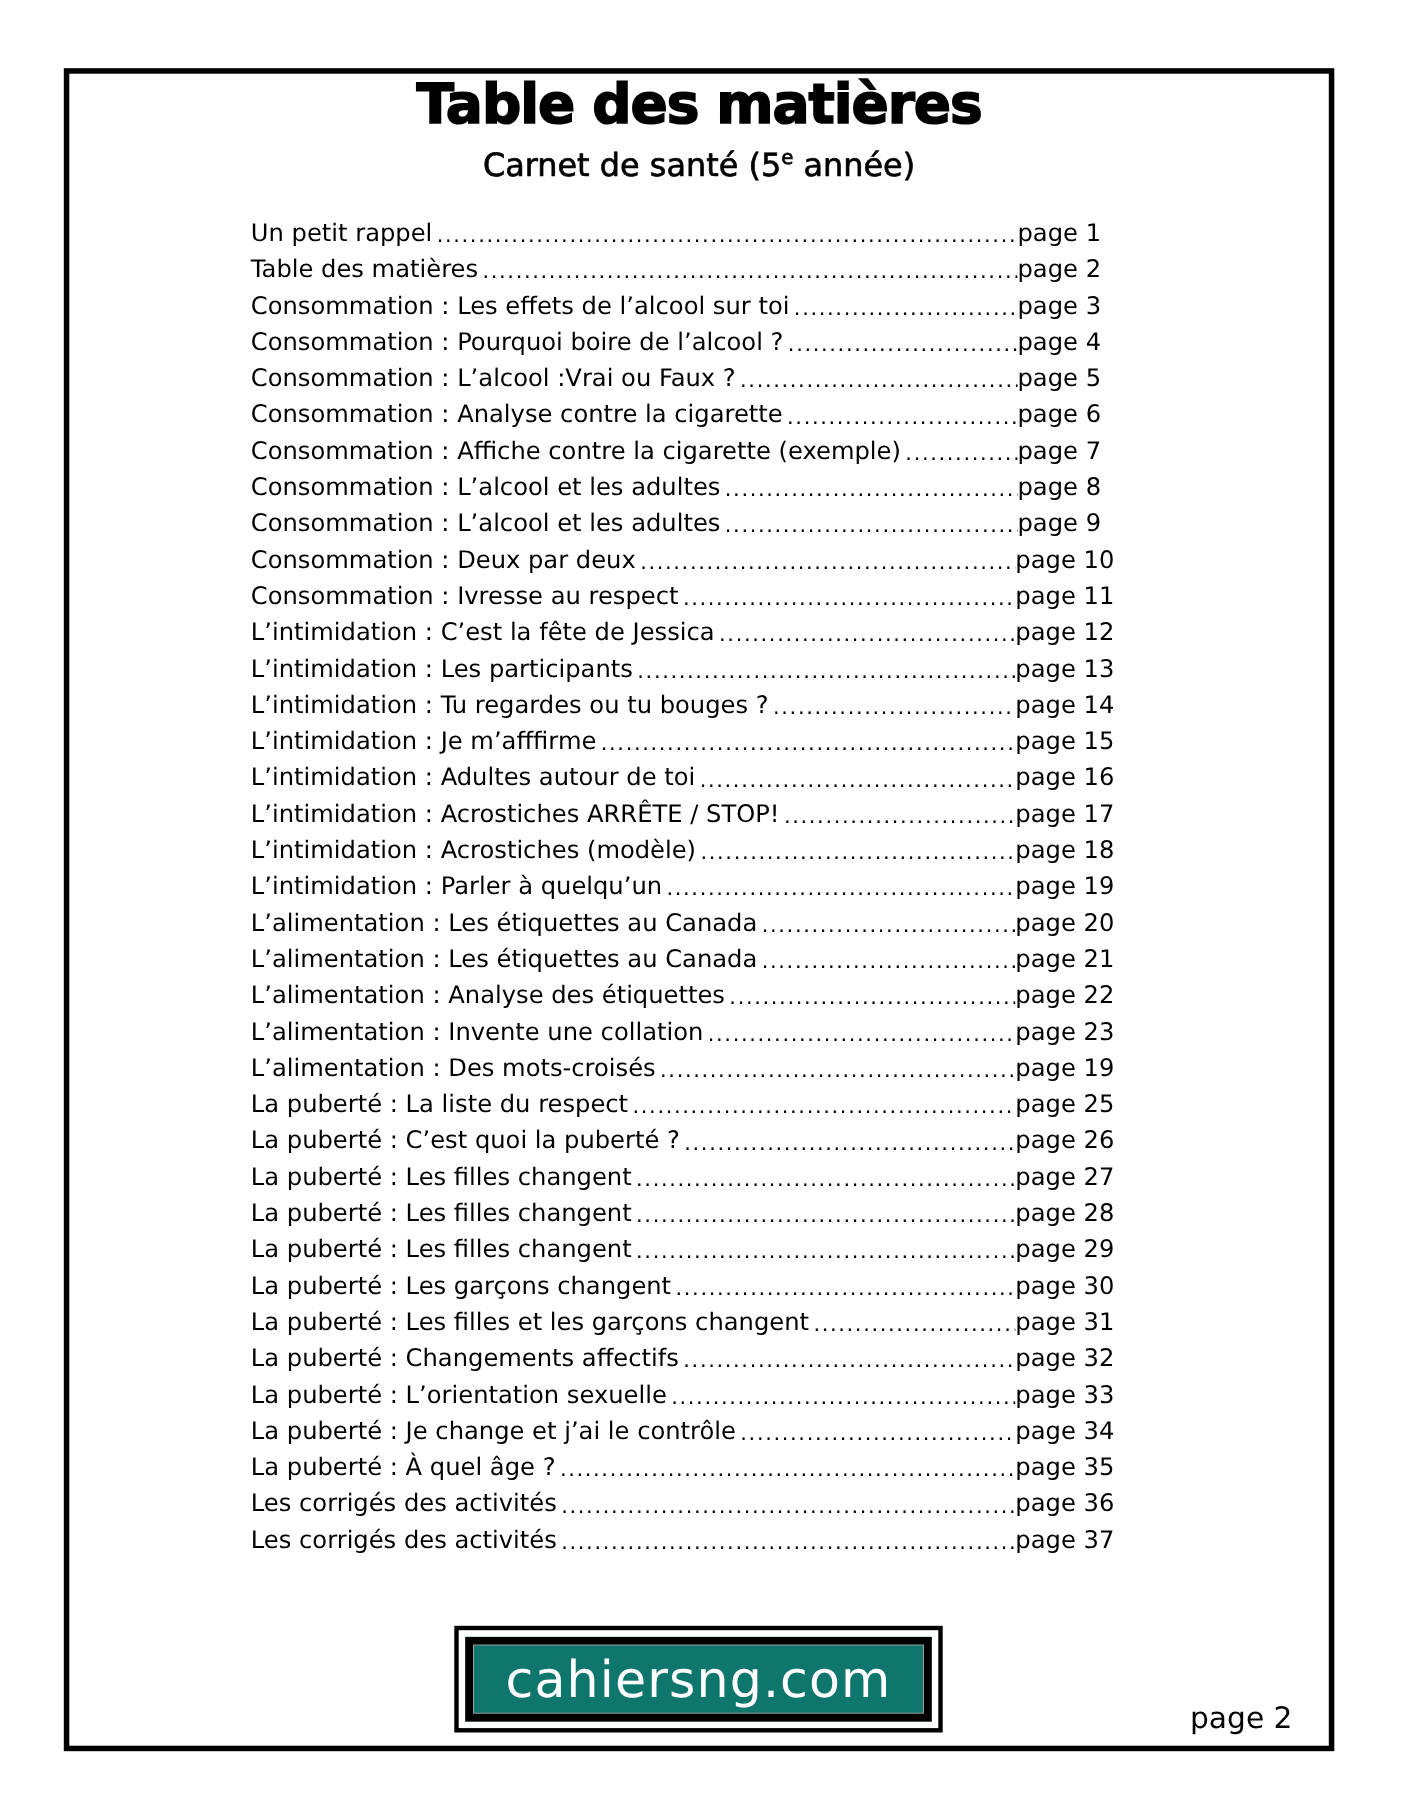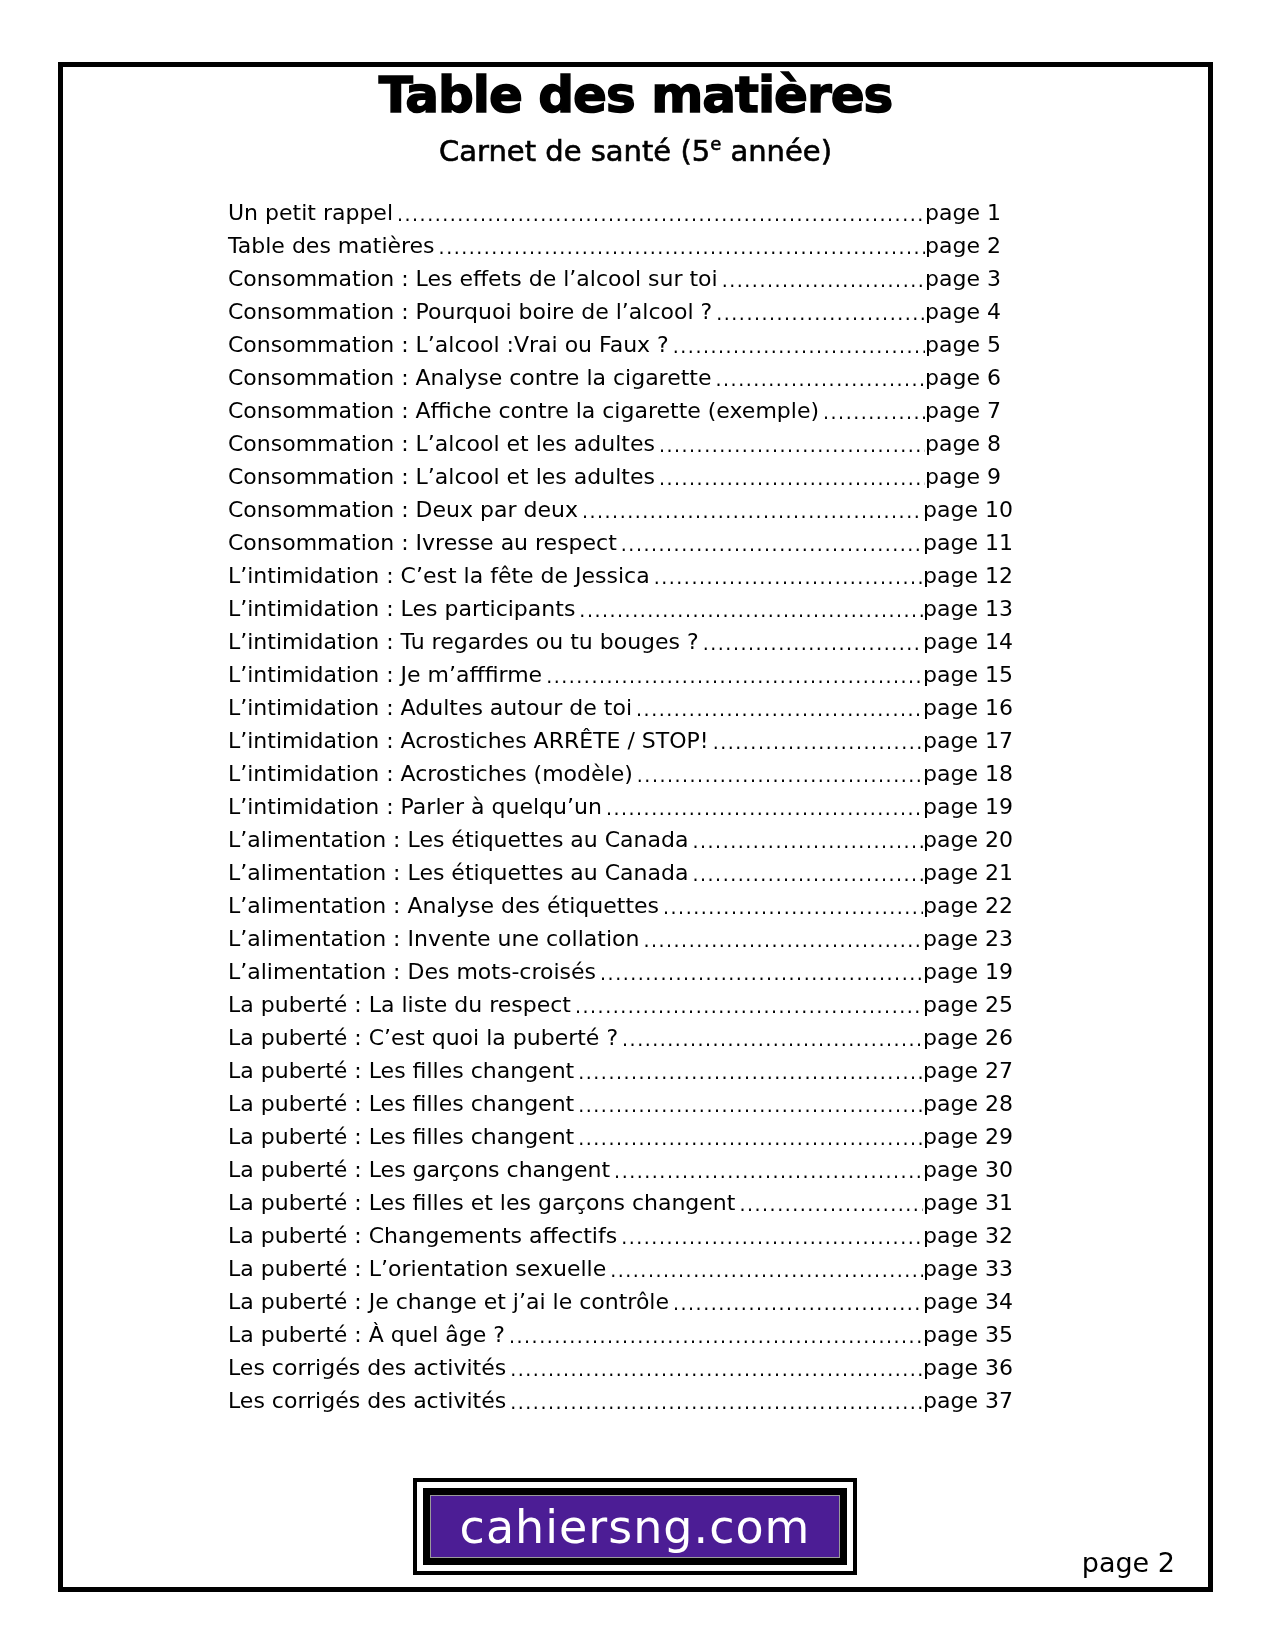--- a/index.html
+++ b/index.html
@@ -72,21 +72,21 @@
     left: 413px; top: 1478px;
     width: 444px; height: 97px;
     box-sizing: border-box;
     border: 4px solid #000000;
     background: #ffffff;
     padding: 6px;
   }
   .site-box-inner {
     width: 100%; height: 100%;
     box-sizing: border-box;
-    background: #4c1d95;
+    background: #0f766e;
     display: flex;
     align-items: center;
     justify-content: center;
     box-shadow: inset 0 0 0 7px #000000, inset 0 0 0 8px #9a9a9a;
   }
   .site-text {
     color: #ffffff;
     font-size: 46px;
     letter-spacing: 1px;
   }

